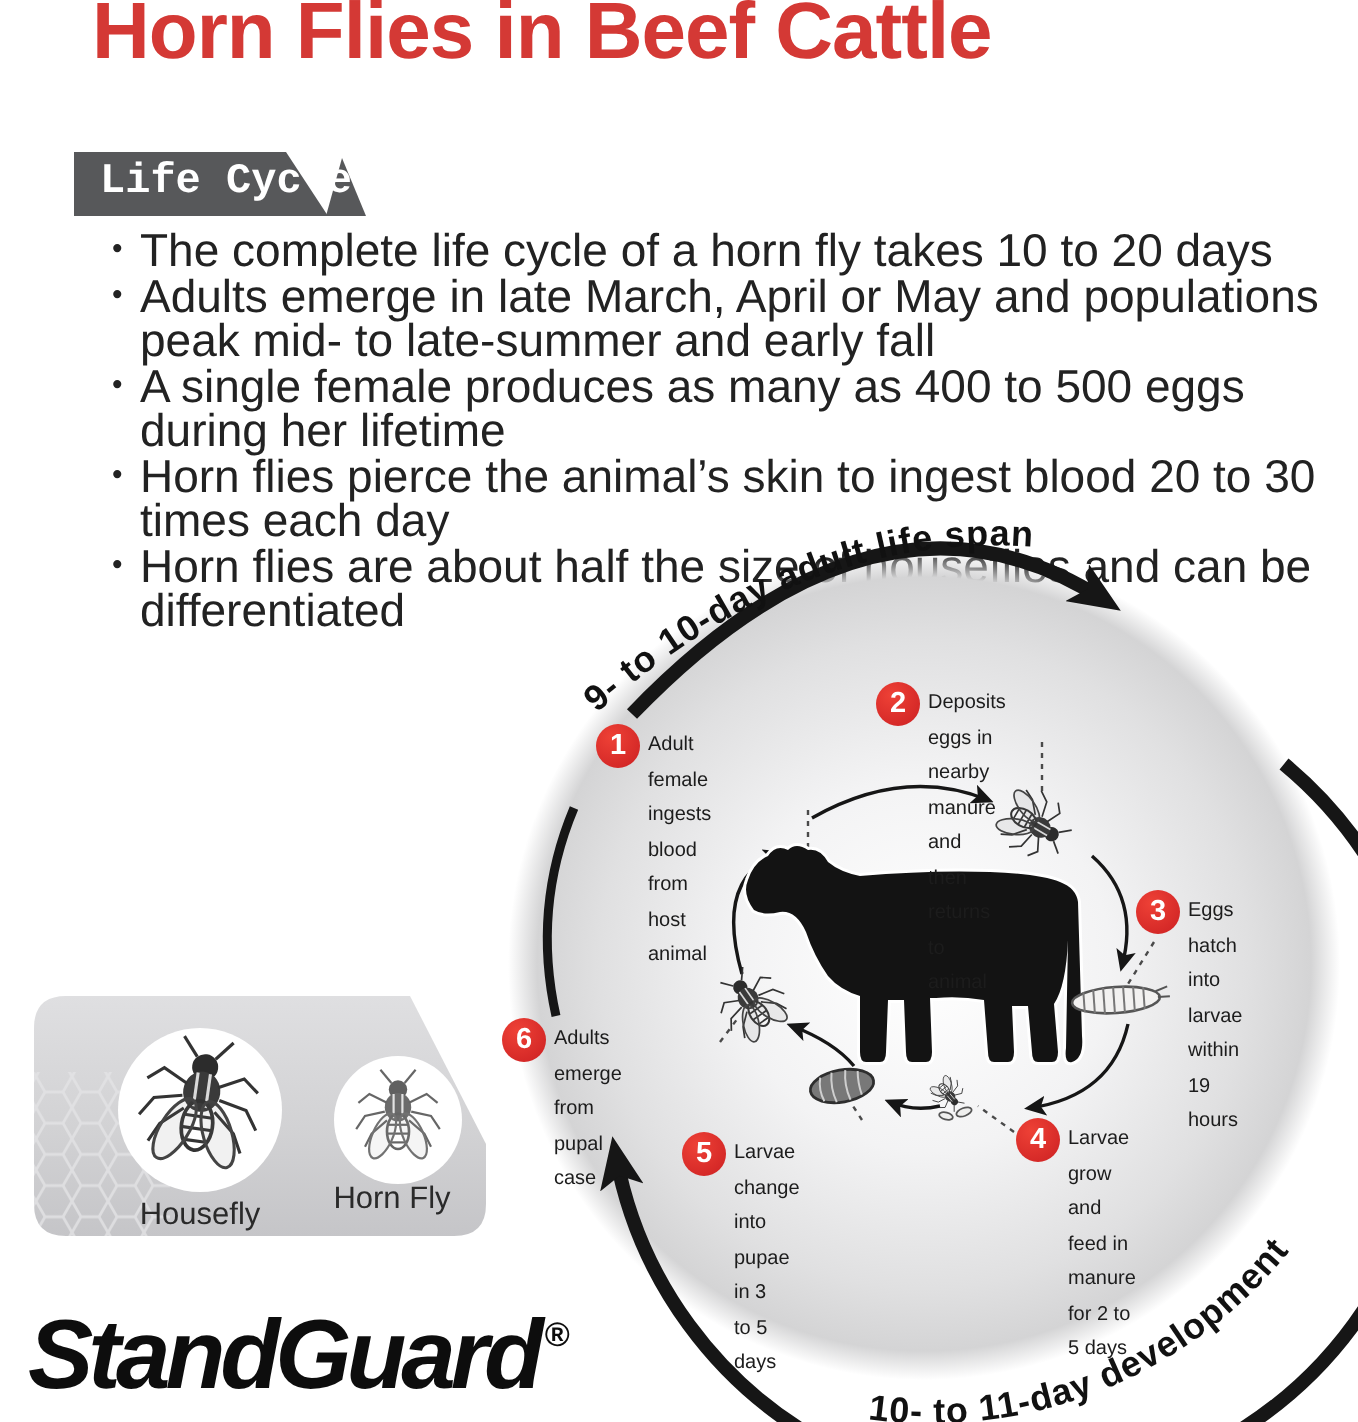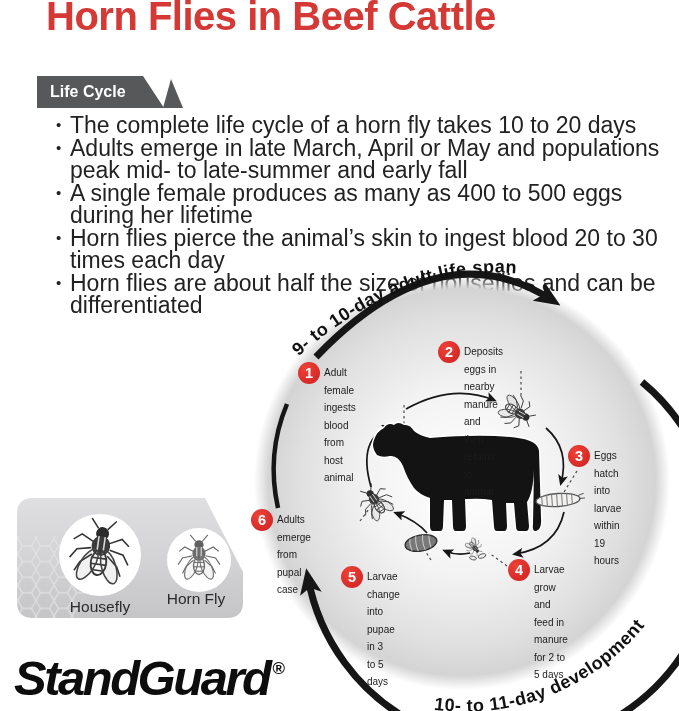--- a/index.html
+++ b/index.html
@@ -20,21 +20,21 @@
   #badge .badge-main{
     position:absolute;inset:0;background:#57585a;
     clip-path:polygon(0 0,106px 0,127px 32px,0 32px);
   }
   #badge .badge-tail{
     position:absolute;inset:0;background:#57585a;
     clip-path:polygon(134px 3px,126px 32px,146px 32px);
   }
   #badge .badge-label{
     position:absolute;left:13px;top:0;line-height:31px;
-    font-size:16px;font-weight:bold;color:#ffffff;white-space:nowrap;
+    font-size:21px;font-weight:bold;color:#ffffff;white-space:nowrap;font-family:Liberation Mono, monospace;
   }
   
   #bullets{
     position:absolute;left:56px;top:114px;width:616px;
     list-style:none;margin:0;padding:0;
     font-size:23px;line-height:22.5px;color:#222222;
   }
   #bullets li{position:relative;padding-left:14px;}
   #bullets li::before{
     content:"•";position:absolute;left:0;top:0;font-size:15px;color:#222;

